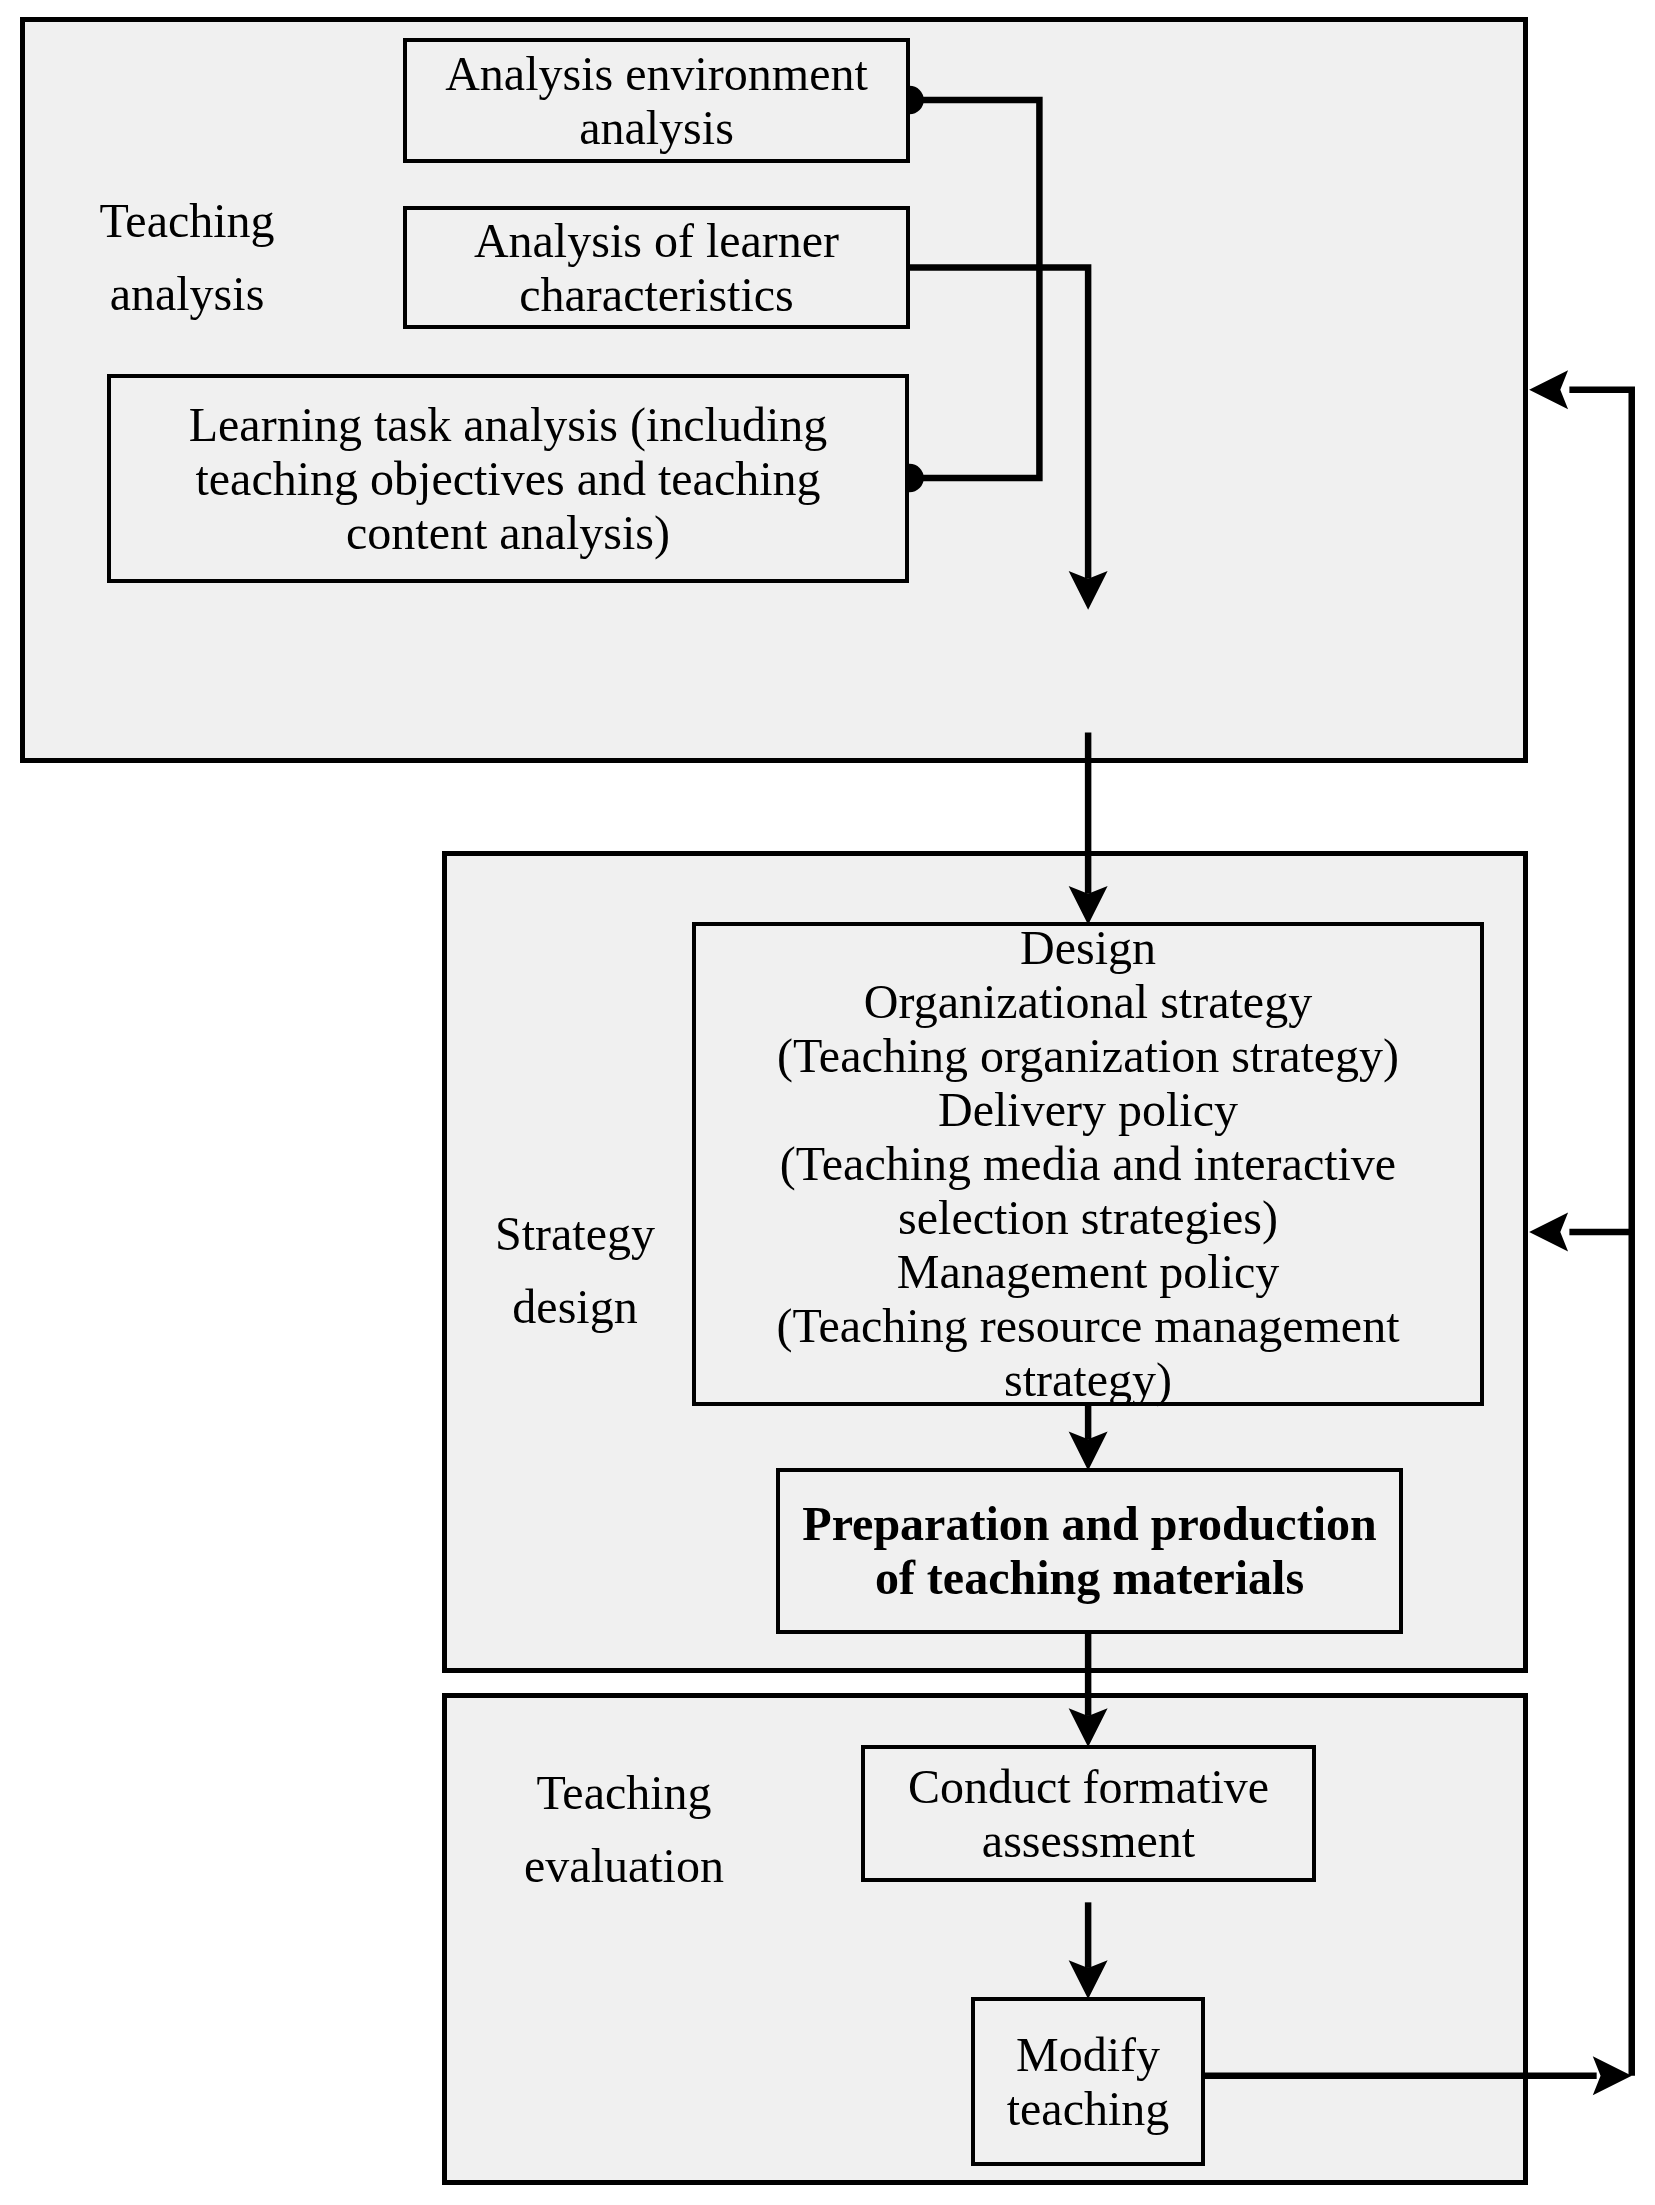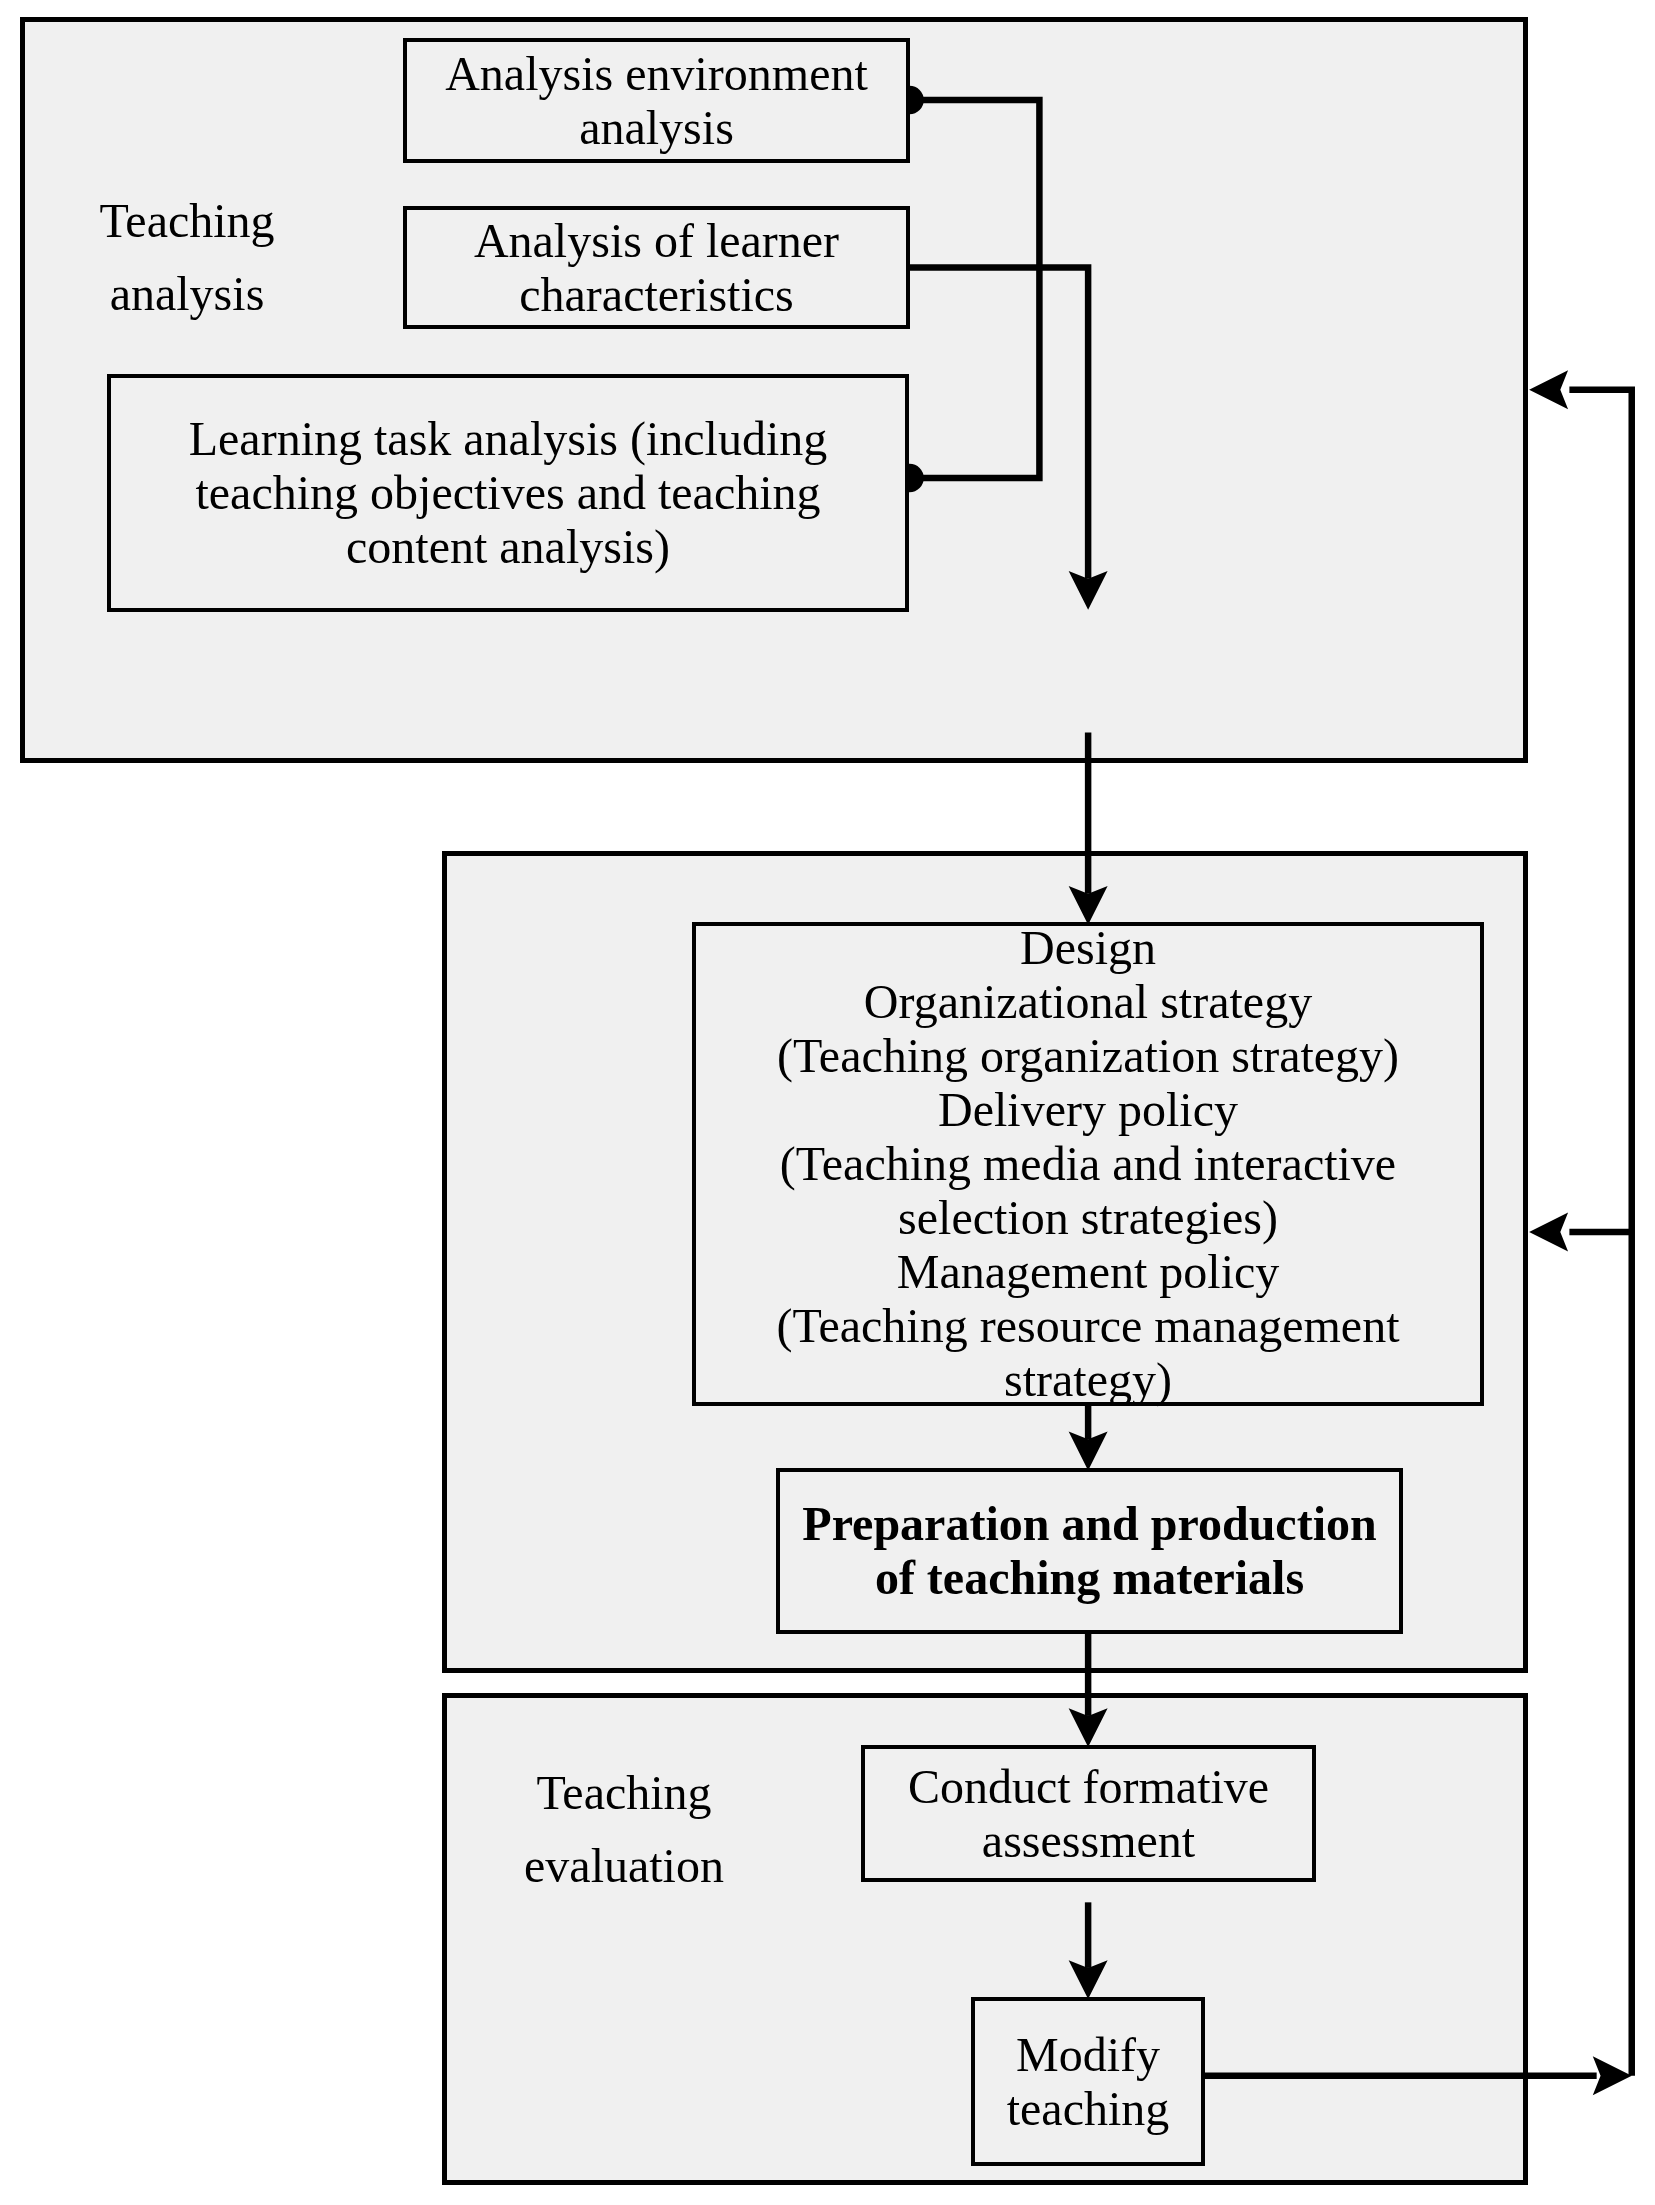--- a/index.html
+++ b/index.html
@@ -45,21 +45,21 @@
     border:4.5px solid var(--ink);
     box-sizing:border-box;
     display:flex;align-items:center;justify-content:center;
     text-align:center;
     font-size:48px;
     line-height:54px;
     white-space:pre-line;
   }
   #node-learning-environment{left:403px;top:38px;width:507px;height:125px;}
   #node-learner-characteristics{left:403px;top:206px;width:507px;height:123px;}
-  #node-learning-task{left:107px;top:374px;width:802px;height:238px;}
+  #node-learning-task{left:107px;top:374px;width:802px;height:209px;}
   #node-write-test-items{left:859px;top:607px;width:459px;height:127px;}
   #node-design-strategy{left:692px;top:922px;width:792px;height:484px;}
   #node-preparation-production{left:776px;top:1468px;width:627px;height:166px;font-weight:bold;}
   #node-conduct-formative{left:861px;top:1745px;width:455px;height:137px;}
   #node-modify-teaching{left:971px;top:1997px;width:234px;height:169px;}
 
   
   svg.connectors{
     position:absolute;left:0;top:0;
     width:1656px;height:2205px;
@@ -102,20 +102,22 @@
     <line class="wire" x1="1850" y1="3196" x2="2458" y2="3196"></line>
     <polygon class="head" points="2512,3196 2452,3166 2464,3196 2452,3226"></polygon>
     <polyline class="wire" points="2512,3196 2512,600 2416,600"></polyline>
     <polygon class="head" points="2354,600 2414,570 2402,600 2414,630"></polygon>
     <line class="wire" x1="2512" y1="1897" x2="2416" y2="1897"></line>
     <polygon class="head" points="2354,1897 2414,1867 2402,1897 2414,1927"></polygon>
   </svg>
 
   <div class="section-label" id="label-teaching-analysis">Teaching
 analysis</div>
+  <div class="section-label" id="label-strategy-design">Strategy
+design</div>
   <div class="section-label" id="label-teaching-evaluation">Teaching
 evaluation</div>
 
   <div class="node" id="node-learning-environment">Analysis environment
 analysis</div>
   <div class="node" id="node-learner-characteristics">Analysis of learner
 characteristics</div>
   <div class="node" id="node-learning-task">Learning task analysis (including
 teaching objectives and teaching
 content analysis)</div>

